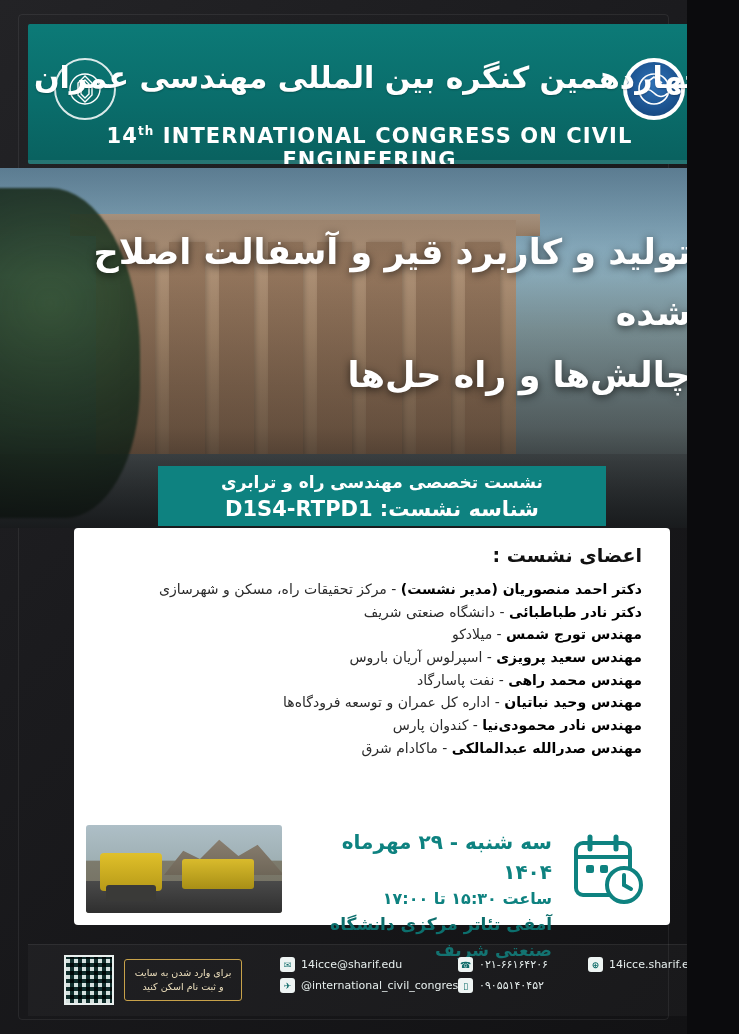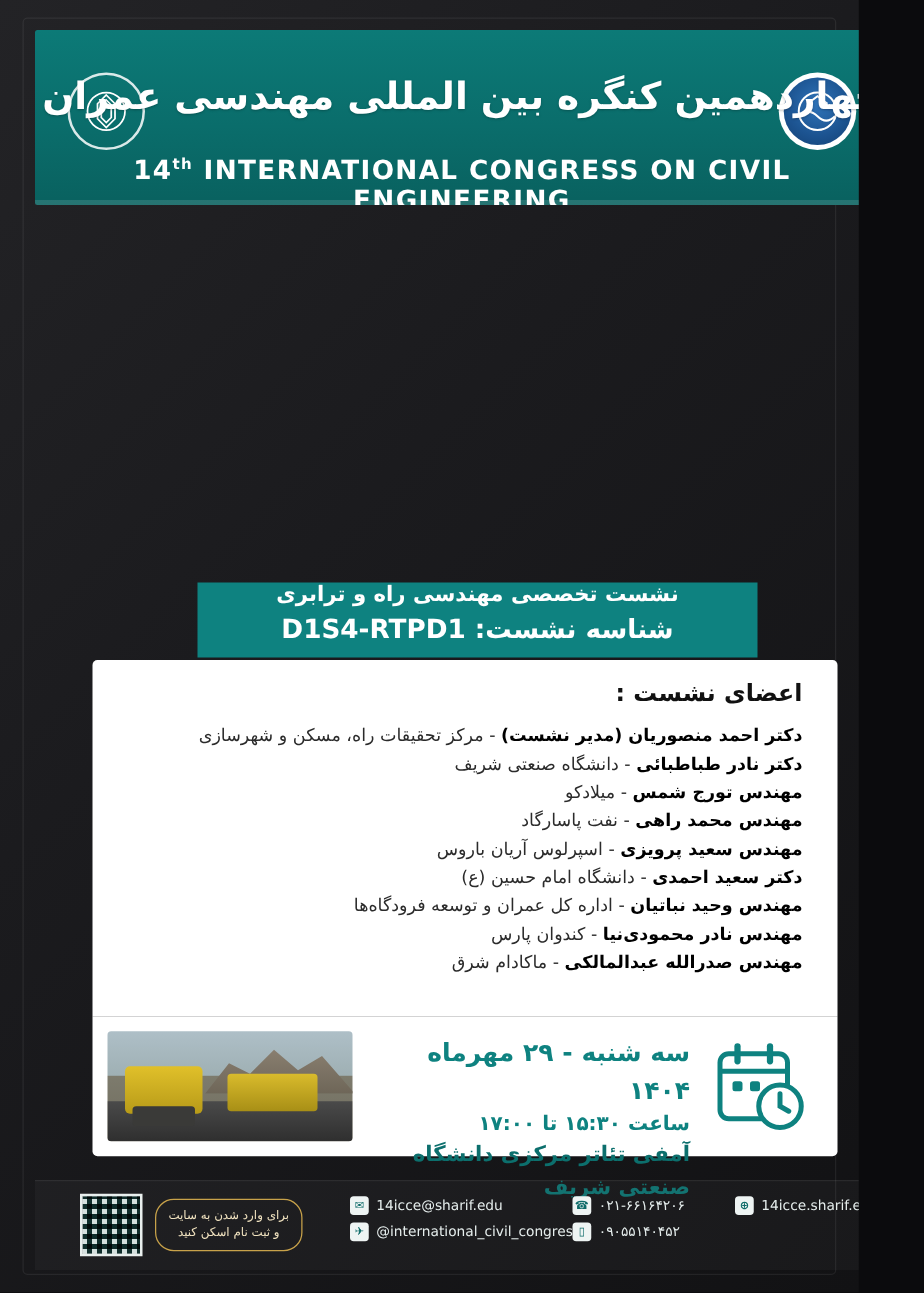--- a/index.html
+++ b/index.html
@@ -120,21 +120,21 @@
     direction: rtl; text-align: right;
     color: #ffffff; font-weight: bold;
     font-size: 35px; line-height: 1.75;
     text-shadow: 0 2px 8px rgba(0,0,0,0.65);
   }
 
   
   .session-bar {
     position: absolute; left: 158px; top: 466px; width: 448px; height: 60px;
     background: #0e8280;
-    display: flex; flex-direction: column; align-items: center; justify-content: flex-start;
+    display: flex; flex-direction: column; align-items: center; justify-content: center;
     direction: rtl;
   }
   .session-bar .line1 {
     color: #fff; font-size: 17px; font-weight: bold; letter-spacing: .2px;
   }
   .session-bar .line2 {
     color: #fff; font-size: 21px; font-weight: bold; margin-top: 5px;
   }
 
   
@@ -215,21 +215,21 @@
   .qr {
     position: absolute; left: 36px; top: 10px; width: 50px; height: 50px;
     background:
       repeating-linear-gradient(90deg, #e9efee 0 4px, #12312f 4px 8px),
       repeating-linear-gradient(0deg, #e9efee 0 4px, #12312f 4px 8px);
     background-blend-mode: multiply;
     border: 2px solid #e9efee;
   }
   .qr-note {
     position: absolute; left: 96px; top: 14px; width: 118px; height: 42px;
-    border: 1px solid #c8a24a; border-radius: 15px;
+    border: 1px solid #c8a24a; border-radius: 3px;
     display: flex; flex-direction: column; align-items: center; justify-content: center;
     direction: rtl; color: #f0e2bf; font-size: 9.5px; line-height: 1.5;
   }
   .contact {
     position: absolute; top: 12px; direction: rtl;
     font-size: 11px; color: #e6eeed;
   }
   .contact .row { display: flex; align-items: center; gap: 6px; margin-bottom: 6px; direction: ltr; }
   .contact .row .ico {
     width: 15px; height: 15px; border-radius: 3px;
@@ -269,20 +269,42 @@
         </svg>
       </div>
     </div>
     <div class="header-fa">چهاردهمین کنگره بین المللی مهندسی عمران</div>
     <div class="header-en">
       <span>14</span><span class="sup">th</span>
       <span>INTERNATIONAL CONGRESS ON CIVIL ENGINEERING</span>
     </div>
   </div>
 
+  <div class="hero">
+    <div class="hero-sky"></div>
+    <div class="hero-roof"></div>
+    <div class="hero-building"></div>
+    <div class="hero-cols">
+      <i></i>
+        <i></i>
+        <i></i>
+        <i></i>
+        <i></i>
+        <i></i>
+        <i></i>
+        <i></i>
+    </div>
+    <div class="hero-ground"></div>
+    <div class="hero-tree"></div>
+    <div class="hero-shade"></div>
+    <div class="hero-title">
+      <div>تولید و کاربرد قیر و آسفالت اصلاح شده</div>
+      <div>چالش‌ها و راه حل‌ها</div>
+    </div>
+  </div>
 
   <div class="session-bar">
     <div class="line1">نشست تخصصی مهندسی راه و ترابری</div>
     <div class="line2">شناسه  نشست: D1S4-RTPD1</div>
   </div>
 
   <div class="panel">
     <div class="panel-title">اعضای نشست :</div>
     <div class="members">
       <div class="member">
@@ -291,30 +313,26 @@
       </div>
       <div class="member">
         <b>دکتر نادر طباطبائی</b>
         <span class="aff">- دانشگاه صنعتی شریف</span>
       </div>
       <div class="member">
         <b>مهندس تورج شمس</b>
         <span class="aff">- میلادکو</span>
       </div>
       <div class="member">
+        <b>مهندس سعید پرویزی</b>
+        <span class="aff">- اسپرلوس آریان باروس</span>
+      </div>
+      <div class="member">
         <b>مهندس محمد راهی</b>
         <span class="aff">- نفت پاسارگاد</span>
-      </div>
-      <div class="member">
-        <b>مهندس سعید پرویزی</b>
-        <span class="aff">- اسپرلوس آریان باروس</span>
-      </div>
-      <div class="member">
-        <b>دکتر سعید احمدی</b>
-        <span class="aff">- دانشگاه امام حسین (ع)</span>
       </div>
       <div class="member">
         <b>مهندس وحید نباتیان</b>
         <span class="aff">- اداره کل عمران و توسعه فرودگاه‌ها</span>
       </div>
       <div class="member">
         <b>مهندس نادر محمودی‌نیا</b>
         <span class="aff">- کندوان پارس</span>
       </div>
       <div class="member">

